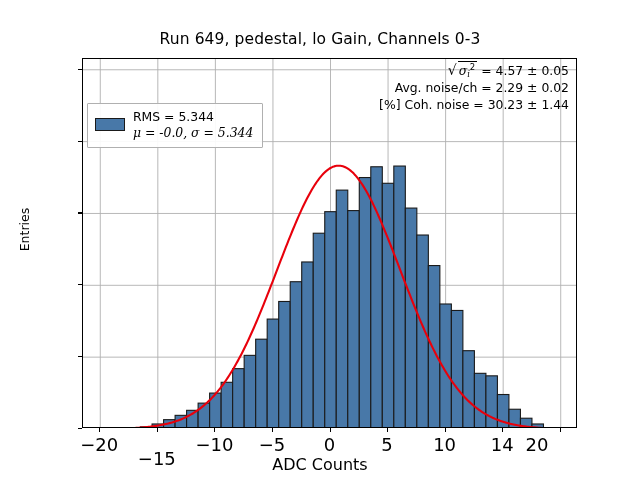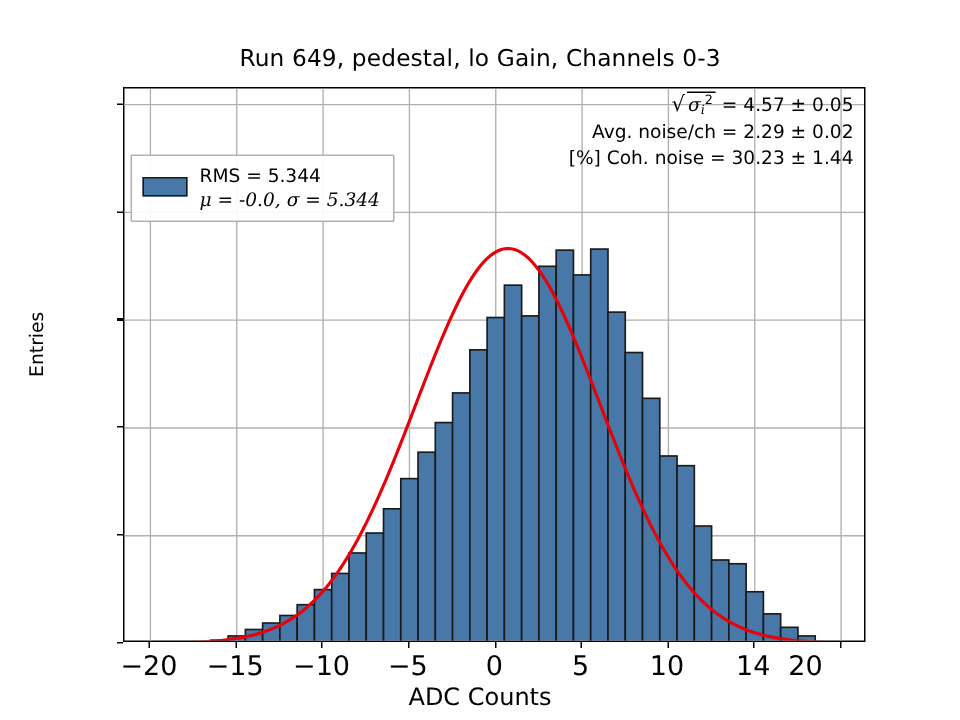--- a/index.html
+++ b/index.html
@@ -142,21 +142,21 @@
 
   <div id="ticks">
       <div class="ytickmark" style="top: 428px; left: 77.8px;"></div>
       <div class="ytickmark" style="top: 356.155px; left: 77.8px;"></div>
       <div class="ytickmark" style="top: 284.311px; left: 77.8px;"></div>
       <div class="ytickmark" style="top: 212.466px; left: 77.8px;"></div>
       <div class="ytickmark" style="top: 140.621px; left: 77.8px;"></div>
       <div class="ytickmark" style="top: 68.7767px; left: 77.8px;"></div>
       <div class="xtick" style="left: 99.2674px;">−20</div>
       <div class="xtickmark" style="left: 99.2674px;"></div>
-      <div class="xtick" style="left: 156.826px;">−15</div>
+      <div class="xtick" style="left: 156.826px; margin-top: 14px;">−15</div>
       <div class="xtickmark" style="left: 156.826px;"></div>
       <div class="xtick" style="left: 214.384px;">−10</div>
       <div class="xtickmark" style="left: 214.384px;"></div>
       <div class="xtick" style="left: 271.942px;">−5</div>
       <div class="xtickmark" style="left: 271.942px;"></div>
       <div class="xtick" style="left: 329.5px;">0</div>
       <div class="xtickmark" style="left: 329.5px;"></div>
       <div class="xtick" style="left: 387.058px;">5</div>
       <div class="xtickmark" style="left: 387.058px;"></div>
       <div class="xtick" style="left: 444.616px;">10</div>

